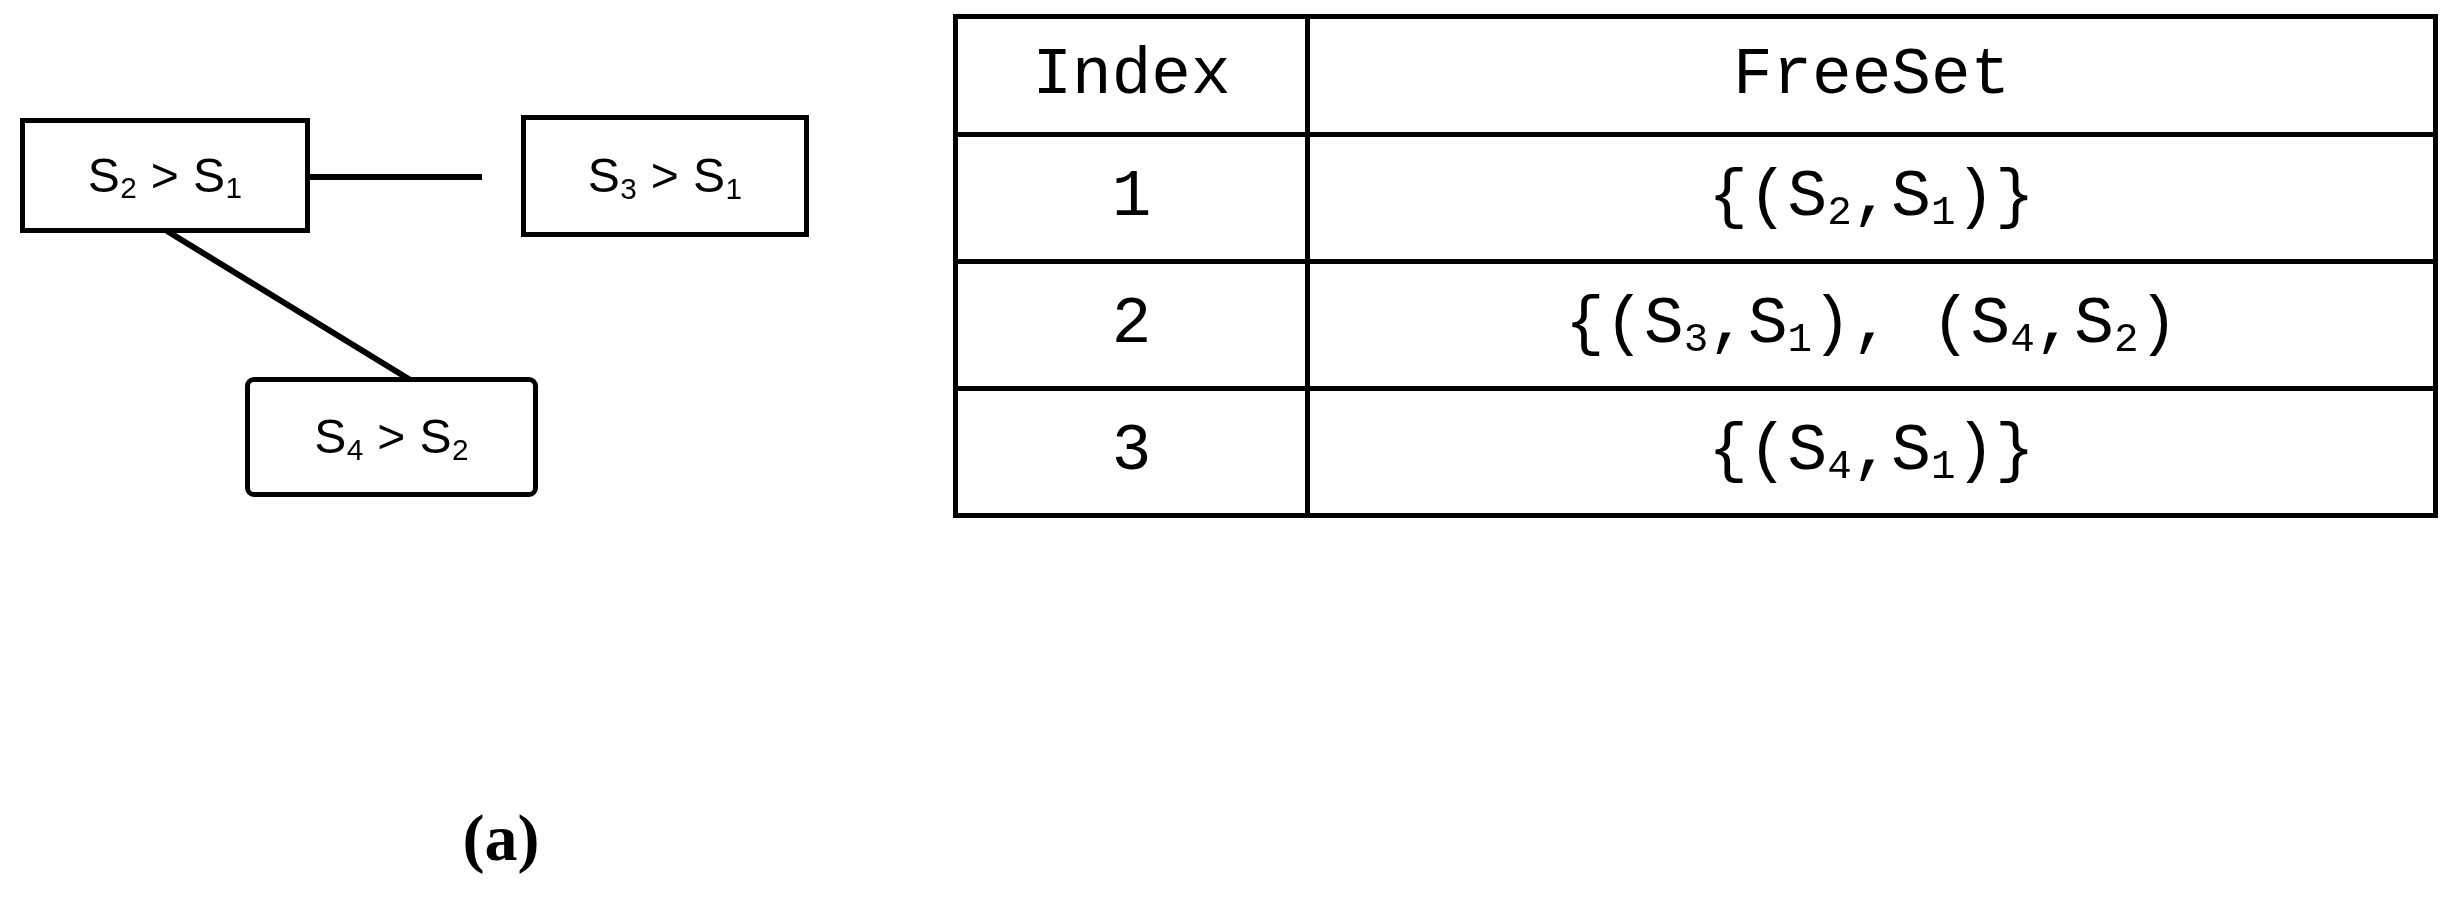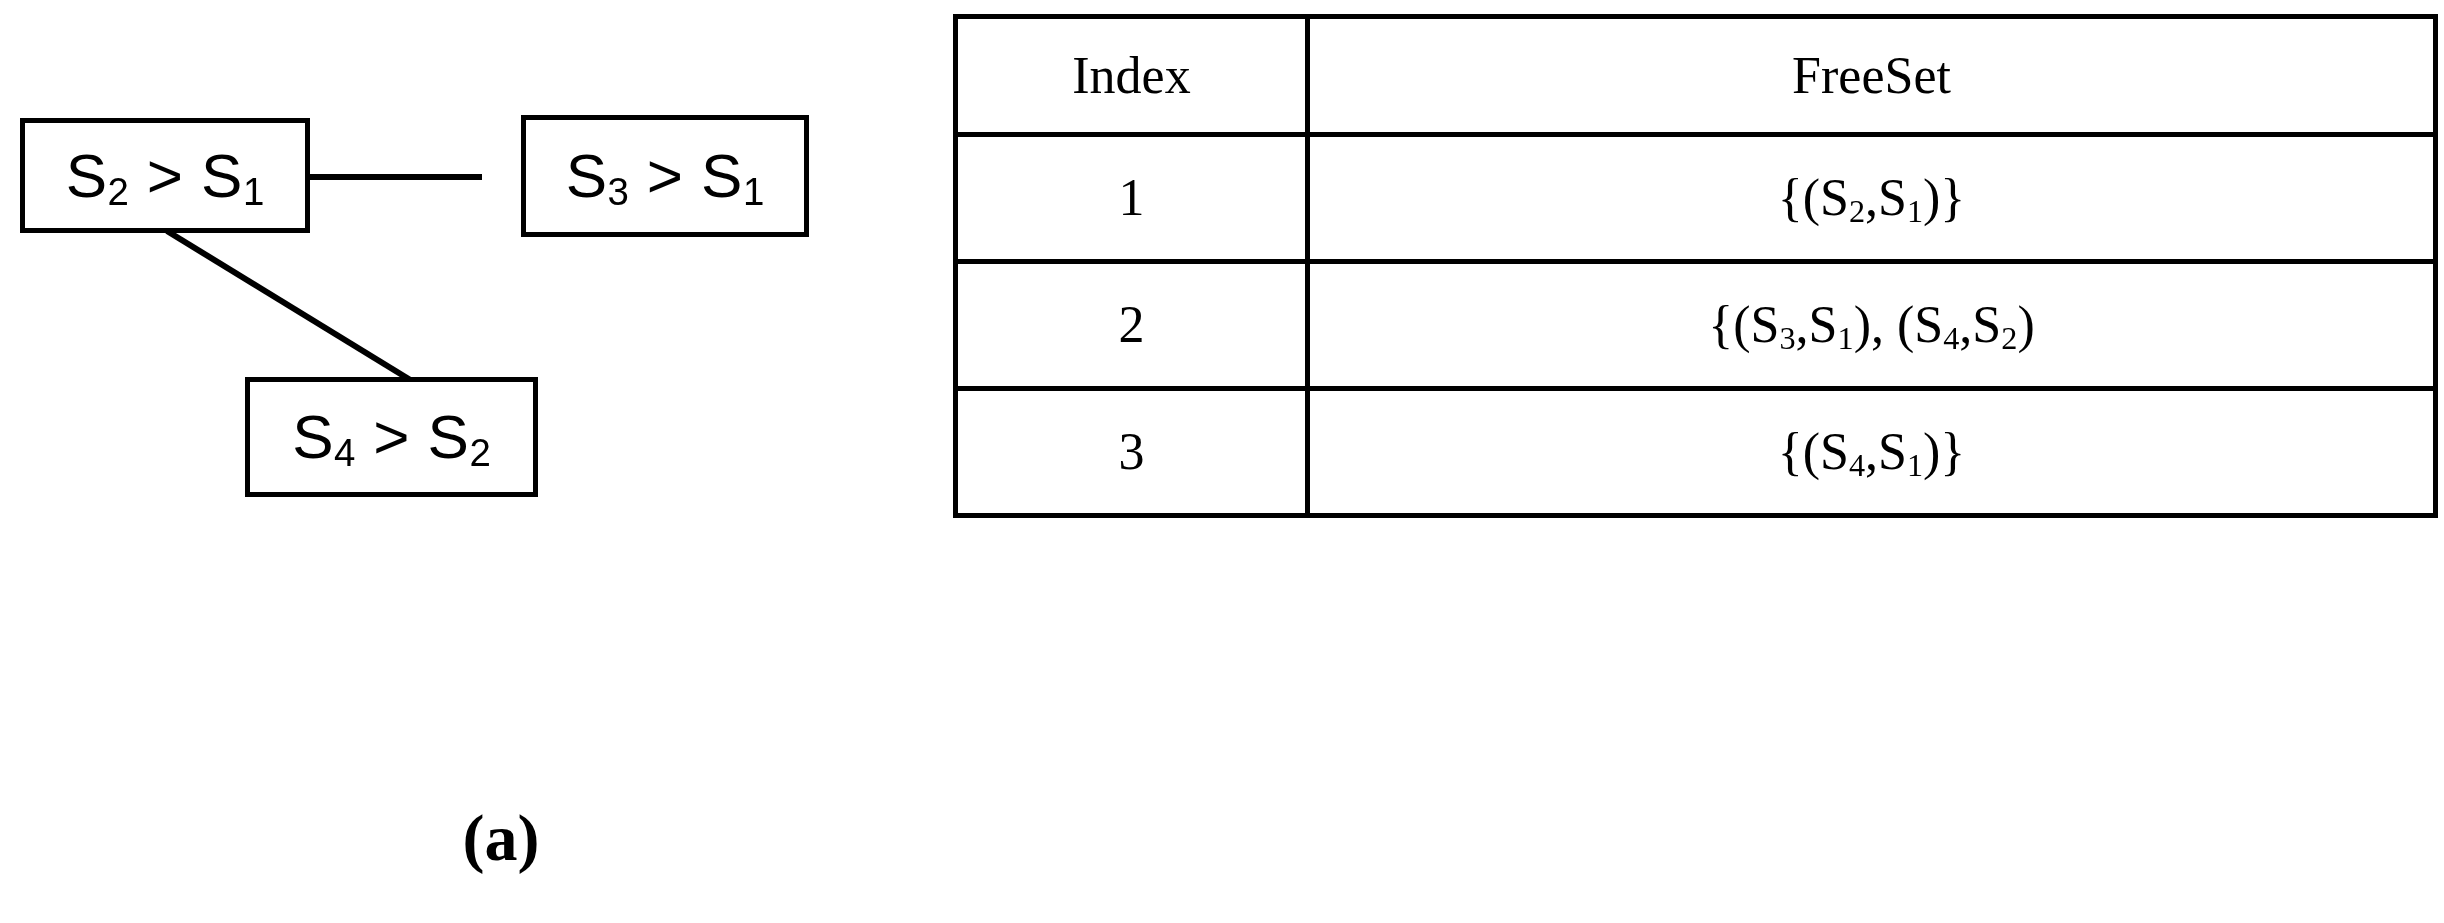--- a/index.html
+++ b/index.html
@@ -32,37 +32,37 @@
     box-sizing: border-box;
     border: 5px solid #000000;
     background: #ffffff;
     display: flex;
     align-items: center;
     justify-content: center;
     z-index: 3;
   }
   .node-label {
     font-family: "Liberation Sans", sans-serif;
-    font-size: 62px;
+    font-size: 48px;
     line-height: 1;
     letter-spacing: 0.5px;
     white-space: nowrap;
     color: #000000;
   }
   .node-label sub {
     font-size: 0.62em;
     vertical-align: baseline;
     position: relative;
     bottom: -0.22em;
     letter-spacing: 0;
   }
 
   #node-s2s1 { left: 20px;  top: 118px; width: 290px; height: 115px; }
   #node-s3s1 { left: 477px; top: 115px; width: 288px; height: 122px; margin-left: 44px; }
-  #node-s4s2 { left: 245px; top: 377px; width: 293px; height: 120px; }
+  #node-s4s2 { left: 245px; top: 377px; width: 293px; height: 120px; border-radius: 9px; }
 
   .graph-edge-svg {
     position: absolute;
     left: 0;
     top: 0;
     width: 1400px;
     height: 923px;
     z-index: 1;
     pointer-events: none;
   }
@@ -89,22 +89,22 @@
     text-align: center;
     vertical-align: middle;
     padding: 0;
     overflow: hidden;
     white-space: nowrap;
   }
   .col-index { width: 352px; }
   .col-freeset { width: 1128px; }
 
   .cell-text {
-    font-family: Liberation Serif, serif;
-    font-size: 52px;
+    font-family: Liberation Mono, monospace;
+    font-size: 66px;
     line-height: 1;
     color: #000000;
     white-space: nowrap;
     display: block;
   }
   .cell-text sub {
     font-size: 0.62em;
     vertical-align: baseline;
     position: relative;
     bottom: -0.22em;

